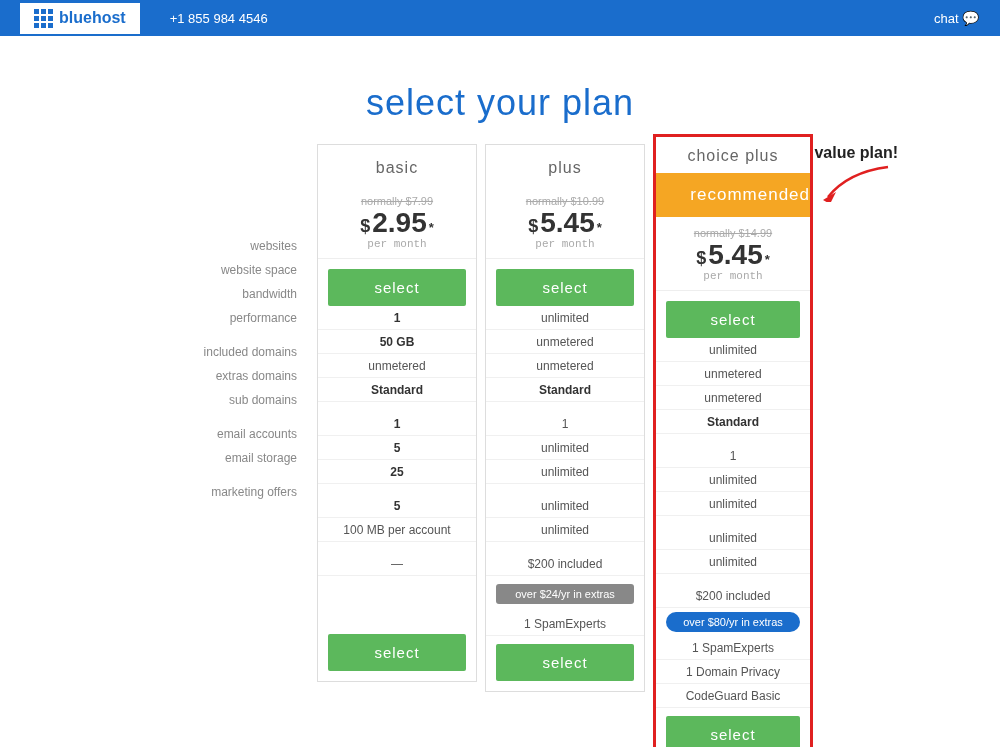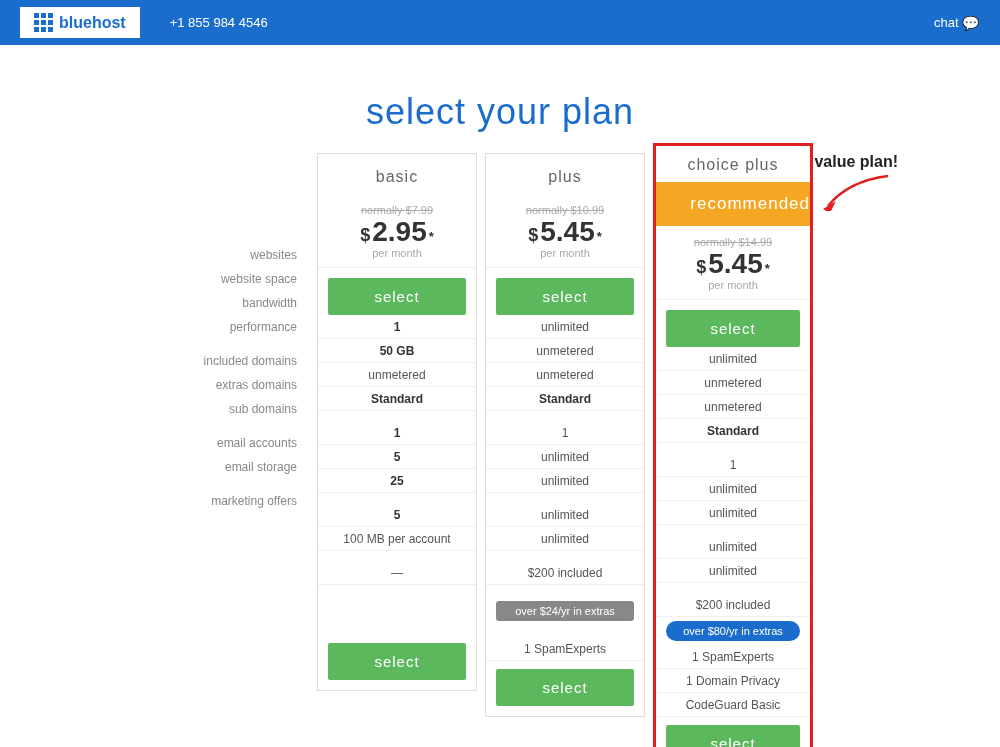--- a/index.html
+++ b/index.html
@@ -4,21 +4,21 @@
   <style>
     * { box-sizing: border-box; margin: 0; padding: 0; }
     body { font-family: 'Arial', sans-serif; background: #f5f5f5; color: #555; font-size: 13px; }
 
     
     .header {
       background: #1a6dcc;
       display: flex;
       align-items: center;
       padding: 0 20px;
-      height: 45px;
+      height: 36px;
     }
     .header-logo {
       background: white;
       color: #1a6dcc;
       padding: 6px 14px;
       font-weight: bold;
       font-size: 16px;
       display: flex;
       align-items: center;
       gap: 6px;
@@ -140,20 +140,21 @@
       align-items: baseline;
       justify-content: center;
       gap: 2px;
     }
     .price-main .dollar { font-size: 18px; }
     .price-main .asterisk { font-size: 13px; vertical-align: super; }
     .price-per {
       font-size: 11px;
       color: #aaa;
       line-height: 1;
+      font-family: Liberation Mono, monospace;
     }
 
     .select-btn {
       display: block;
       width: calc(100% - 20px);
       margin: 10px auto 0;
       background: #5cb85c;
       color: white;
       border: none;
       padding: 10px 0;
@@ -189,21 +190,21 @@
       font-size: 11px;
       margin: 4px 10px;
       border-radius: 10px;
     }
     .extras-badge-gray {
       background: #888;
       color: white;
       text-align: center;
       padding: 4px 6px;
       font-size: 11px;
-      margin: 16px 10px;
+      margin: 8px 10px;
       border-radius: 3px;
     }
 
     .bottom-select-btn {
       display: block;
       width: calc(100% - 20px);
       margin: 8px auto 0;
       background: #5cb85c;
       color: white;
       border: none;

